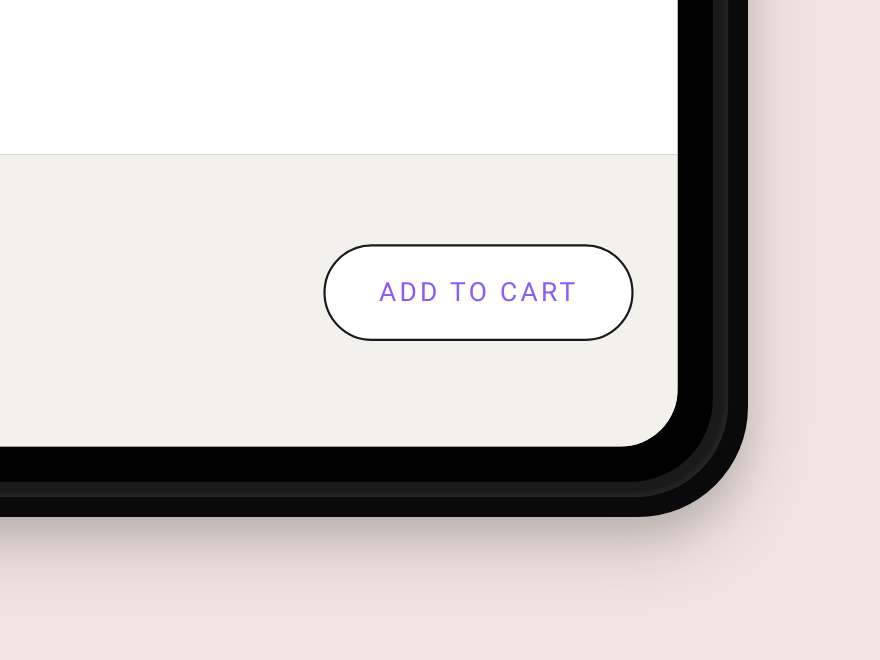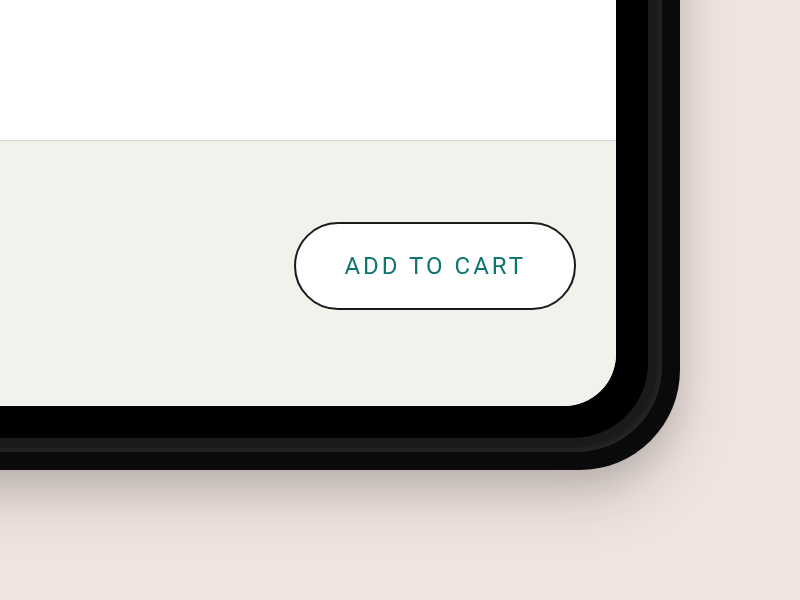--- a/index.html
+++ b/index.html
@@ -97,21 +97,21 @@
     }
 
     .add-to-cart-button {
       background: #ffffff;
       border: 2px solid #1a1a1a;
       border-radius: 50px;
       padding: 28px 48px;
       font-size: 24px;
       font-weight: 400;
       letter-spacing: 3px;
-      color: #0f766e;
+      color: #8b5cf6;
       cursor: pointer;
       font-family: inherit;
       margin-bottom: 24px;
     }
   </style>
 </head>
 <body>
 
 <div class="device-shadow"></div>
 

